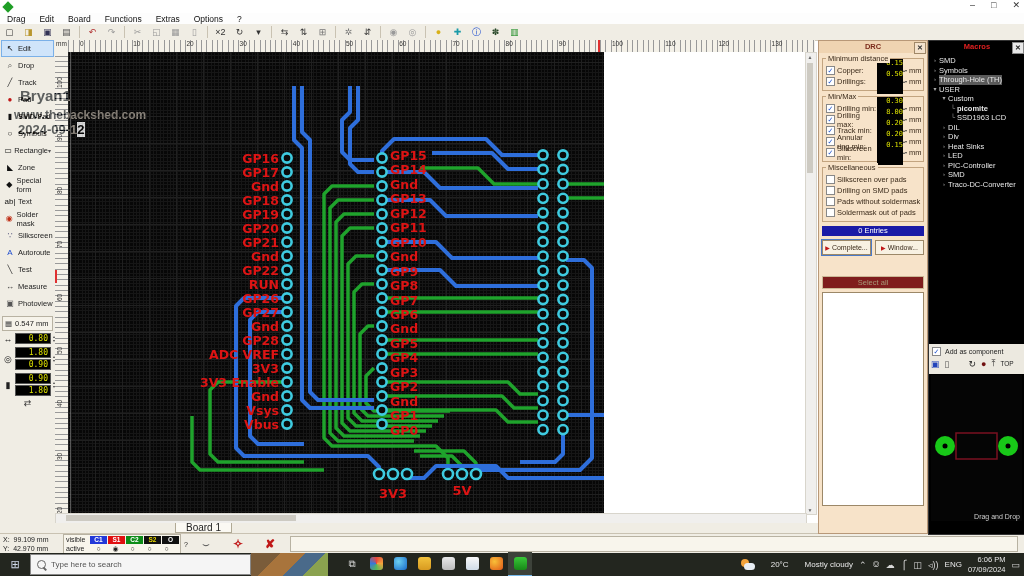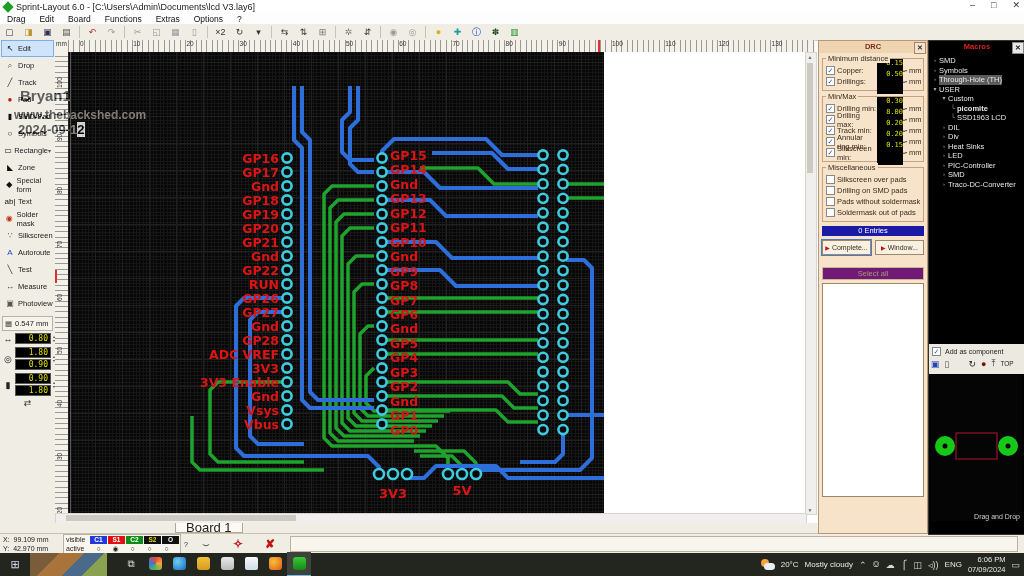--- a/index.html
+++ b/index.html
@@ -57,21 +57,21 @@
   #board-edge{position:absolute;left:2px;top:0;width:1px;height:470px;background:#8a8a8a;opacity:.6}
   #overlay-texts{left:0;top:80px;width:260px;height:70px;mix-blend-mode:difference;color:#93protect}
   .ovt{position:absolute;color:#948e86;font-weight:bold;white-space:nowrap}
   .ovt .inv{background:#e0e0e0;color:#101010}
   
   #vscroll{left:805px;top:52px;width:10px;height:461px;background:#f0efed;border:1px solid #d8d5cc}
   #vthumb{position:absolute;left:1px;top:10px;width:6px;height:110px;background:#cdcac2}
   .sarr{position:absolute;left:0;width:8px;text-align:center;font-size:5px;color:#666}
   #hscroll{left:55px;top:513px;width:750px;height:10px;background:#f0efed;border:1px solid #d8d5cc}
   #hthumb{position:absolute;left:10px;top:1px;width:230px;height:6px;background:#cdcac2}
-  #tabrow{left:55px;top:523px;width:763px;height:10px;background:#f0ede4;font-size:13px;color:#222}
+  #tabrow{left:55px;top:523px;width:763px;height:10px;background:#f0ede4;font-size:10px;color:#222}
   #board-tab{position:absolute;left:120px;top:0;padding:0 10px;background:#fbf9f3;border:1px solid #b0a995;
              border-top:none;height:9px;line-height:9px}
   
   #statusbar{left:0;top:533px;width:1024px;height:20px;background:#f0ede4;border-top:1px solid #c9c2b2;
              font-size:7px;color:#222;display:flex;align-items:center}
   #xy{width:58px;line-height:9px;padding-left:3px}
   #layerbox{display:flex;flex-direction:column;border:1px solid #b8b2a2;background:#f8f5ec;margin-left:2px}
   .lrow{display:flex;align-items:center;height:9px}
   .lrow .cap{width:24px;padding-left:2px}
   .chip{width:17px;height:8px;margin-right:1px;text-align:center;font-size:6.5px;font-weight:bold;line-height:8px}
@@ -93,21 +93,21 @@
   .drow .dlab{flex:1}
   .drow .dval{background:#000;color:#dce000;font-family:"DejaVu Sans Mono",monospace;font-size:7px;
               width:26px;text-align:right;padding:0 0;height:24px;line-height:9px}
   .drow .unit{width:12px;padding-left:2px}
   #entries{height:10px;background:#1a1aa6;color:#fff;text-align:center;line-height:10px;margin:4px 3px 0}
   #drcbtns{display:flex;gap:4px;margin:4px 3px 0}
   .dbtn{flex:1;height:13px;background:#f8f1e2;border:1px solid #9c8868;display:flex;align-items:center;
         justify-content:center;gap:2px;font-size:7px}
   .dbtn.focus{outline:1px solid #4a7ac8}
   .dbtn .play{color:#c01818;font-size:6px}
-  #selall{margin:12px 3px 0;height:11px;background:#701a75;border:1px solid #cbb896;color:#a89878;
+  #selall{margin:21px 3px 0;height:11px;background:#7f1d1d;border:1px solid #cbb896;color:#a89878;
           text-align:center;line-height:11px}
   #drclist{margin:3px 3px 0;height:212px;background:#fff;border:1px solid #9c8868}
   
   #macros{left:928px;top:40px;width:96px;height:493px;background:#000;border:1px solid #333;
           font-size:7.5px;color:#e8e8e8}
   #mac-title{height:12px;text-align:center;font-weight:bold;color:#e02020;line-height:12px;position:relative}
   #mac-close{position:absolute;right:1px;top:1px;width:10px;height:10px;background:#e8e8e8;color:#222;
              font-size:7px;line-height:9px;text-align:center;border:1px solid #888}
   #mac-tree{padding:3px 0 0 2px;height:288px;overflow:hidden}
   .titem{height:9.5px;line-height:9.5px;white-space:nowrap;display:flex;align-items:center}
@@ -128,36 +128,35 @@
   .maglass{width:7px;height:7px;border:1.5px solid #666;border-radius:50%;position:relative}
   .maglass:after{content:"";position:absolute;width:4px;height:1.5px;background:#666;transform:rotate(45deg);
                  left:5px;top:7px}
   #search-img{width:77px;height:23px;background:
      linear-gradient(135deg,#7a5c3a 0 30%,#a8743c 30% 55%,#4a6a8a 55% 75%,#8aa24f 75%);position:relative}
   #taskview{width:24px;text-align:center;font-size:10px;color:#dcdcdc;margin-left:12px}
   .app{width:24px;height:23px;display:flex;align-items:center;justify-content:center}
   .app.active{background:#3d423a;border-bottom:2px solid #76b9ed}
   .appdot{width:13px;height:13px;border-radius:3px}
   #tray{margin-left:auto;display:flex;align-items:center;gap:6px;padding-right:4px}
-  #weather{display:flex;align-items:center;gap:6px}
+  #weather{display:flex;align-items:center;gap:16px}
   .wicon{width:14px;height:12px;position:relative}
   .wicon .sun{position:absolute;left:0;top:0;width:8px;height:8px;border-radius:50%;background:#f2a33c}
   .wicon .cld{position:absolute;left:3px;top:4px;width:11px;height:7px;border-radius:4px;background:#e8eef4}
   .trayico{color:#d8d8d8;font-size:9px}
   #clock{text-align:right;line-height:10px;font-size:7.5px}
   
   text.pinlab{font-family:"DejaVu Sans",sans-serif;font-weight:bold;fill:#dd1414;font-size:12.5px}
   text.botlab{font-family:"DejaVu Sans",sans-serif;font-weight:bold;fill:#dd1414;font-size:13px}
 </style>
 </head>
 <body>
 
 <div class="abs" id="titlebar">
   <div id="title-icon"></div>
-  <span>Sprint-Layout 6.0 - [C:\Users\Admin\Documents\lcd V3.lay6]</span>
   <div id="win-btns">
     <span>–</span>
     <span>□</span>
     <span>✕</span>
   </div>
 </div>
 
 <div class="abs" id="menubar">
     <span>Drag</span>
     <span>Edit</span>
@@ -742,20 +741,24 @@
         <circle cx="14" cy="71" r="2.5" fill="#000"></circle>
       <circle cx="77" cy="71" r="10" fill="#18c818"></circle>
         <circle cx="77" cy="71" r="2.5" fill="#000"></circle>
     </svg>
     <div id="drag-hint">Drag and Drop</div>
   </div>
 </div>
 
 <div class="abs" id="taskbar">
   <div id="start">⊞</div>
+  <div id="searchbox">
+    <span class="maglass"></span>
+    <span>Type here to search</span>
+  </div>
   <div id="search-img"></div>
   <div id="apps" style="display:flex">
       <div class="app" id="taskview">⧉</div>
       <div class="app">
         <span class="appdot" style="background: conic-gradient(rgb(232, 72, 60), rgb(242, 163, 60), rgb(88, 184, 88), rgb(56, 120, 216), rgb(232, 72, 60));"></span>
       </div>
       <div class="app">
         <span class="appdot" style="background: radial-gradient(circle at 35% 35%, rgb(108, 208, 240), rgb(24, 104, 200));"></span>
       </div>
       <div class="app">

